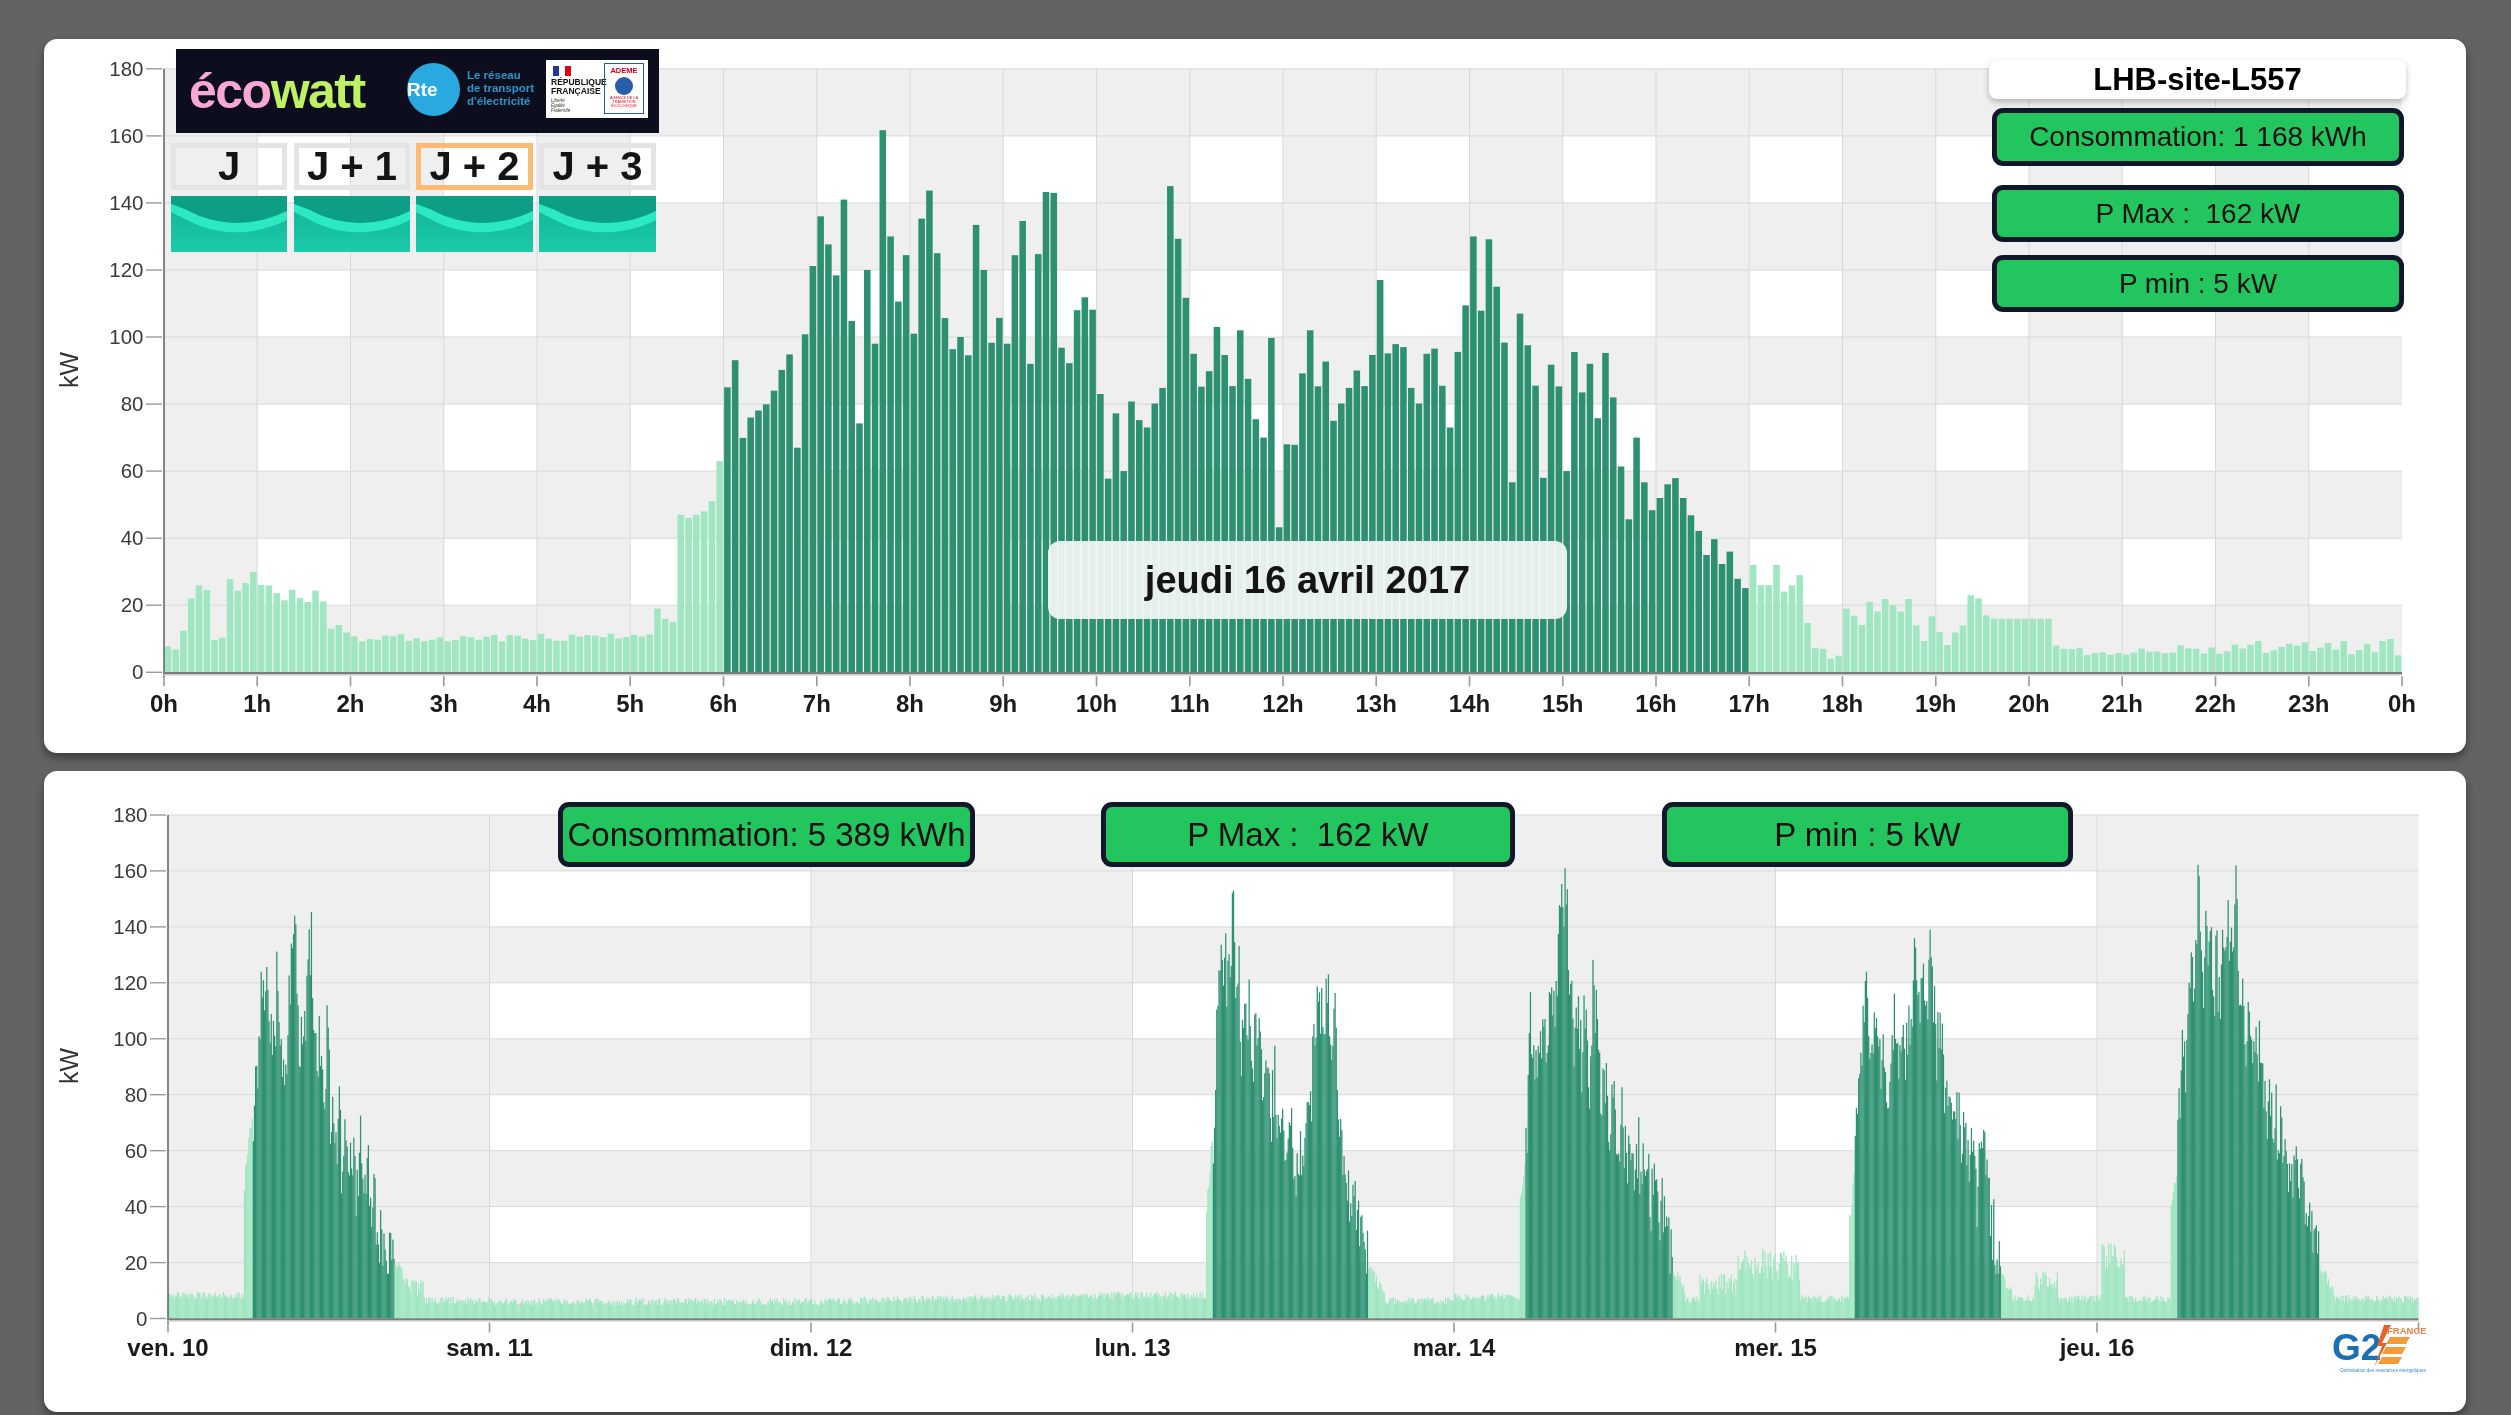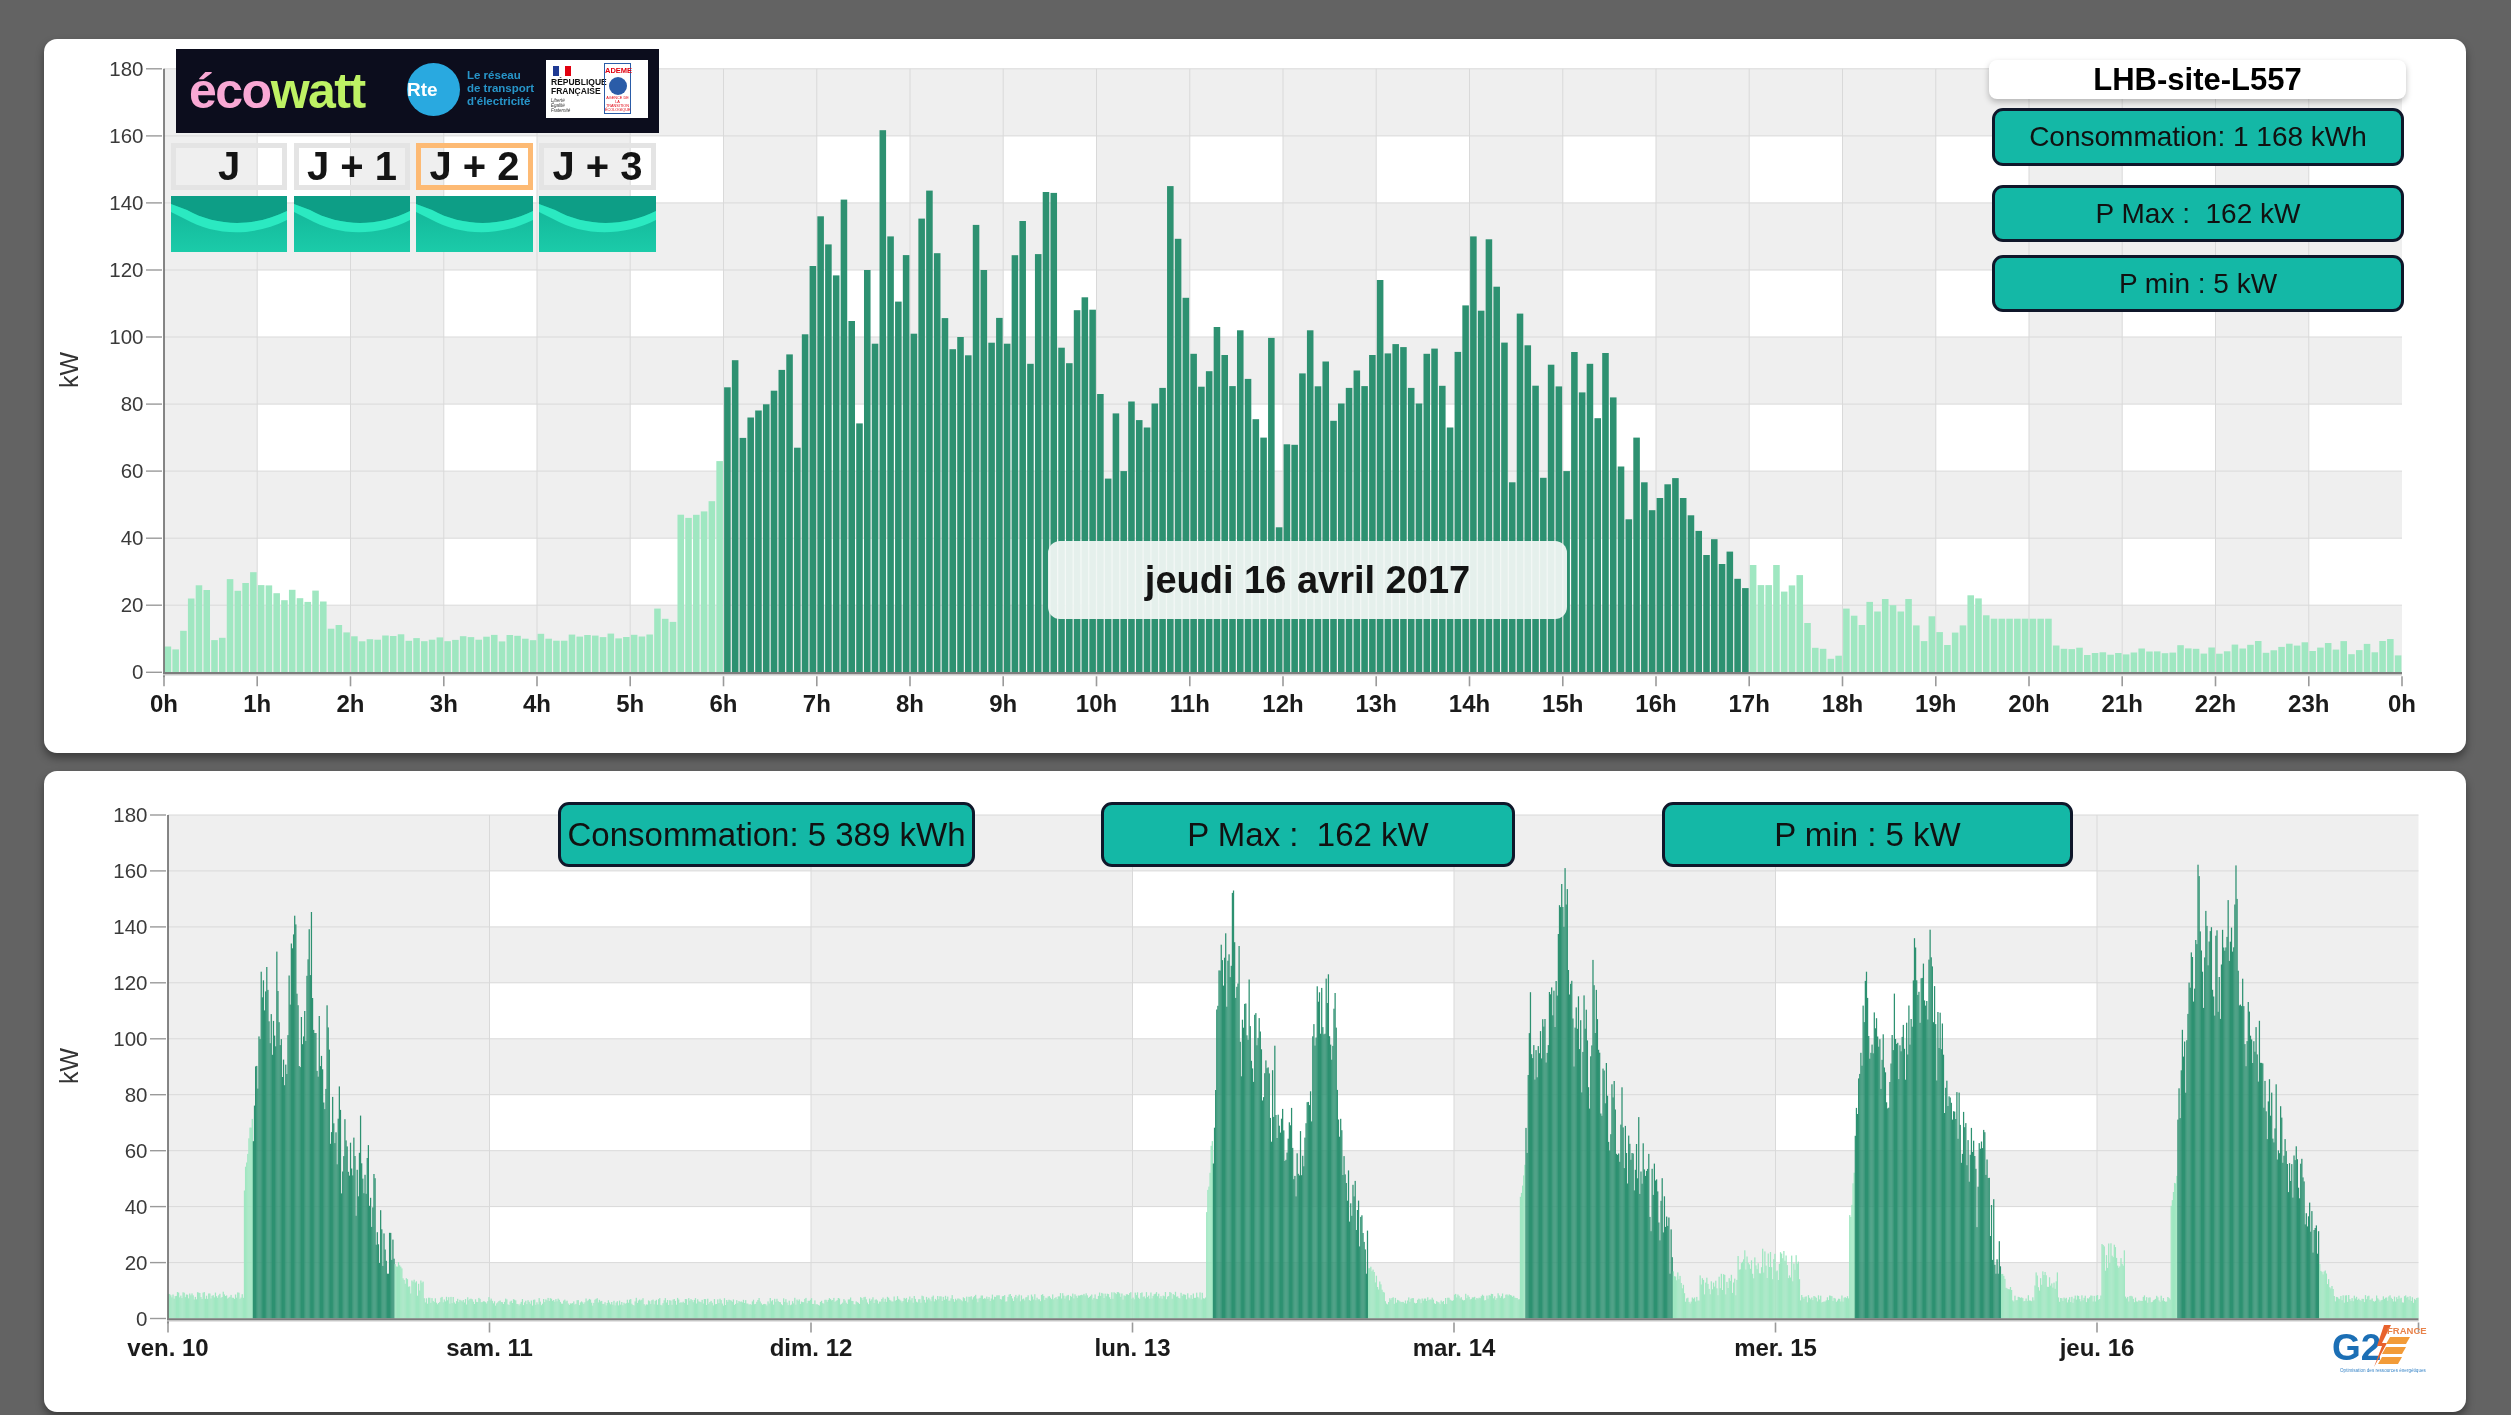--- a/index.html
+++ b/index.html
@@ -1,16 +1,16 @@
 <!DOCTYPE html>
 <html><head><meta charset="utf-8"><style>
 * { margin:0; padding:0; box-sizing:border-box; }
 body { width:2511px; height:1415px; background:#636363; font-family:"Liberation Sans", sans-serif; position:relative; overflow:hidden; }
 .panel { position:absolute; background:#fff; border-radius:13px; box-shadow:0 5px 9px rgba(0,0,0,0.40); }
-.abox { position:absolute; background:#14b8a6; border:3px solid #0f172a; border-radius:11px; display:flex; align-items:center; justify-content:center; color:#111; }
+.abox { position:absolute; background:#22c55e; border:5px solid #0f172a; border-radius:11px; display:flex; align-items:center; justify-content:center; color:#111; }
 </style></head><body>
 <div class="panel" style="left:44px;top:39px;width:2422px;height:714px"></div>
 <div class="panel" style="left:44px;top:771px;width:2422px;height:641px"></div>
 <svg width="2511" height="1415" viewBox="0 0 2511 1415" xmlns="http://www.w3.org/2000/svg" font-family="Liberation Sans, sans-serif" style="position:absolute;left:0;top:0">
     <rect x="164.0" y="68.8" width="2238.0" height="603.5" fill="#efefef"></rect>
     <rect x="257.2" y="538.2" width="93.2" height="67.1" fill="#ffffff"></rect>
     <rect x="257.2" y="404.1" width="93.2" height="67.1" fill="#ffffff"></rect>
     <rect x="257.2" y="270.0" width="93.2" height="67.1" fill="#ffffff"></rect>
     <rect x="257.2" y="135.9" width="93.2" height="67.1" fill="#ffffff"></rect>
     <rect x="443.8" y="538.2" width="93.2" height="67.1" fill="#ffffff"></rect>
@@ -2541,21 +2541,21 @@
   <div style="position:absolute;left:231px;top:14px;width:53px;height:53px;border-radius:50%;background:#29a9e0;color:#fff;text-align:left;line-height:53px;font-size:19px;font-weight:700">Rte</div>
   <div style="position:absolute;left:291px;top:20px;color:#2795c9;font-size:11.5px;font-weight:700;line-height:13px">Le réseau<br>de transport<br>d'électricité</div>
   <div style="position:absolute;left:370px;top:11px;width:102px;height:58px;background:#fff">
     <div style="position:absolute;left:7px;top:6px;width:18px;height:10px;display:flex">
         <div style="flex:1;background:#1f3a93"></div>
         <div style="flex:1;background:#fff"></div>
         <div style="flex:1;background:#e1000f"></div>
       </div>
     <div style="position:absolute;left:5px;top:18px;font-size:8.5px;font-weight:700;color:#111;line-height:9px">RÉPUBLIQUE<br>FRANÇAISE</div>
     <div style="position:absolute;left:5px;top:38px;font-size:4.5px;color:#333;line-height:5px;font-style:italic">Liberté<br>Égalité<br>Fraternité</div>
-    <div style="position:absolute;left:58px;top:3px;width:27px;height:51px;border:1.5px solid #2a5ca8">
+    <div style="position:absolute;left:58px;top:3px;width:40px;height:51px;border:1.5px solid #2a5ca8">
       <div style="text-align:center;font-size:7.5px;font-weight:700;color:#e1000f;margin-top:2px">ADEME</div>
       <div style="margin:2px auto 0;width:18px;height:18px;border-radius:50%;background:#2a5ca8"></div>
       <div style="text-align:center;font-size:3.8px;color:#e1000f;line-height:4px;margin-top:1px">AGENCE DE LA<br>TRANSITION<br>ÉCOLOGIQUE</div>
     </div>
   </div>
 </div>
 <div style="position:absolute;left:171px;top:143px;width:116px;height:47px;border:5px solid #e4e4e4;color:#141414;font-size:40px;font-weight:700;display:flex;align-items:center;justify-content:center">J</div>
 <div style="position:absolute;left:294px;top:143px;width:116px;height:47px;border:5px solid #e4e4e4;color:#141414;font-size:40px;font-weight:700;display:flex;align-items:center;justify-content:center">J + 1</div>
 <div style="position:absolute;left:416px;top:143px;width:117px;height:47px;border:5px solid #fdba74;color:#141414;font-size:40px;font-weight:700;display:flex;align-items:center;justify-content:center">J + 2</div>
 <div style="position:absolute;left:539px;top:143px;width:117px;height:47px;border:5px solid #e4e4e4;color:#141414;font-size:40px;font-weight:700;display:flex;align-items:center;justify-content:center">J + 3</div>

